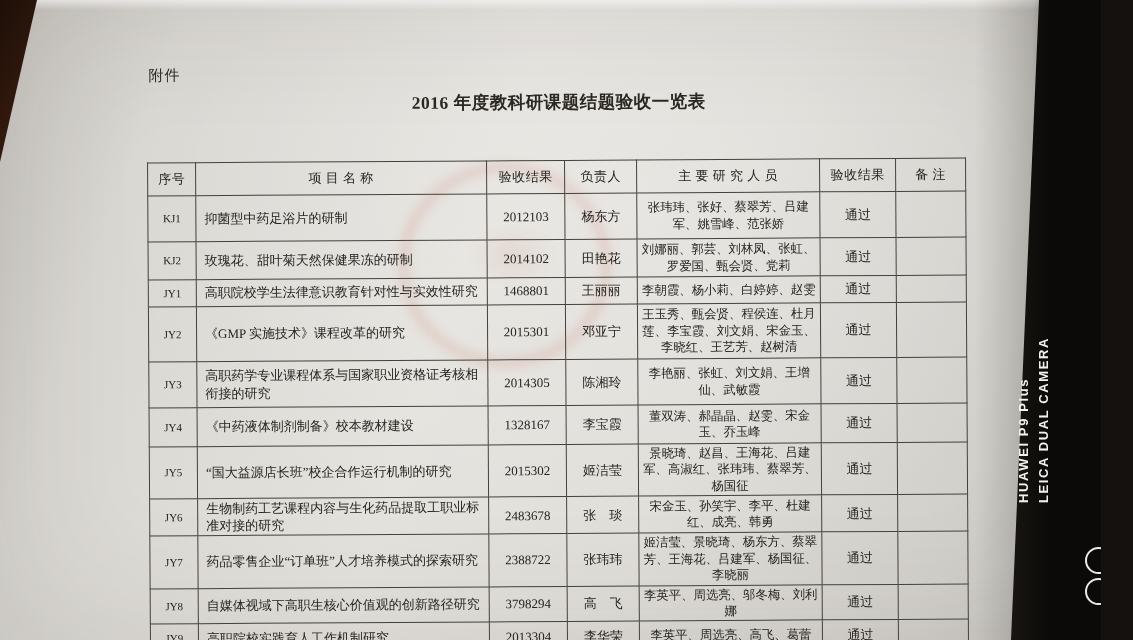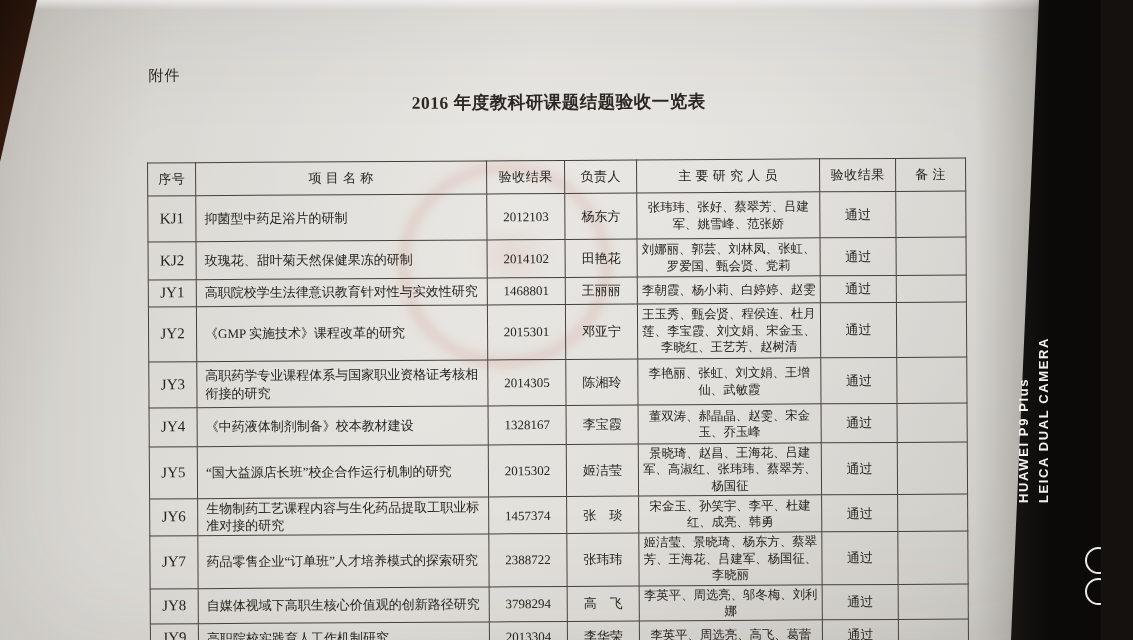--- a/index.html
+++ b/index.html
@@ -34,21 +34,21 @@
 
   
   #results-table{position:absolute;left:148px;top:160px;width:818px;
     border-collapse:collapse;table-layout:fixed;font-size:13px;color:#262420;}
   #results-table th,#results-table td{border:1px solid #45413b;padding:1px 4px;
     text-align:center;vertical-align:middle;font-weight:normal;line-height:1.32;
     overflow:hidden;}
   #results-table{border:1.5px solid #3c3833;}
   #results-table thead tr{height:33px;}
   #results-table th{font-size:13px;letter-spacing:0.5px;}
-  #results-table td.col-0{font-size:15px;font-family:"Liberation Serif","DejaVu Serif",serif;}
+  #results-table td.col-0{font-size:11px;font-family:"Liberation Serif","DejaVu Serif",serif;}
   #results-table td.col-1{text-align:left;padding-left:8px;padding-right:6px;}
   #results-table td.col-4{font-size:12.4px;padding-left:3px;padding-right:3px;}
 
   
   #paper-edge-shadow{position:absolute;top:0;left:975px;width:105px;height:640px;
     background:linear-gradient(90deg,rgba(30,26,22,0) 0%,rgba(30,26,22,0.18) 55%,rgba(18,15,12,0.55) 85%,rgba(10,9,7,0.85) 100%);}
   #camera-band{position:absolute;top:0;right:0;width:92px;height:640px;
     background:linear-gradient(90deg,#191613,#0b0a08 45%);
     clip-path:polygon(30px 0,92px 0,92px 640px,2px 640px);}
   #watermark-text{position:absolute;top:420px;right:-16px;transform:translateY(-50%) rotate(-90deg);
@@ -155,21 +155,21 @@
             <td class="col-1">“国大益源店长班”校企合作运行机制的研究</td>
             <td class="col-2">2015302</td>
             <td class="col-3">姬洁莹</td>
             <td class="col-4">景晓琦、赵昌、王海花、吕建军、高淑红、张玮玮、蔡翠芳、杨国征</td>
             <td class="col-5">通过</td>
             <td class="col-6"></td>
           </tr>
           <tr style="height: 36px;">
             <td class="col-0">JY6</td>
             <td class="col-1">生物制药工艺课程内容与生化药品提取工职业标准对接的研究</td>
-            <td class="col-2">1457374</td>
+            <td class="col-2">2483678</td>
             <td class="col-3">张　琰</td>
             <td class="col-4">宋金玉、孙笑宇、李平、杜建红、成亮、韩勇</td>
             <td class="col-5">通过</td>
             <td class="col-6"></td>
           </tr>
           <tr style="height: 43px;">
             <td class="col-0">JY7</td>
             <td class="col-1">药品零售企业“订单班”人才培养模式的探索研究</td>
             <td class="col-2">2388722</td>
             <td class="col-3">张玮玮</td>

